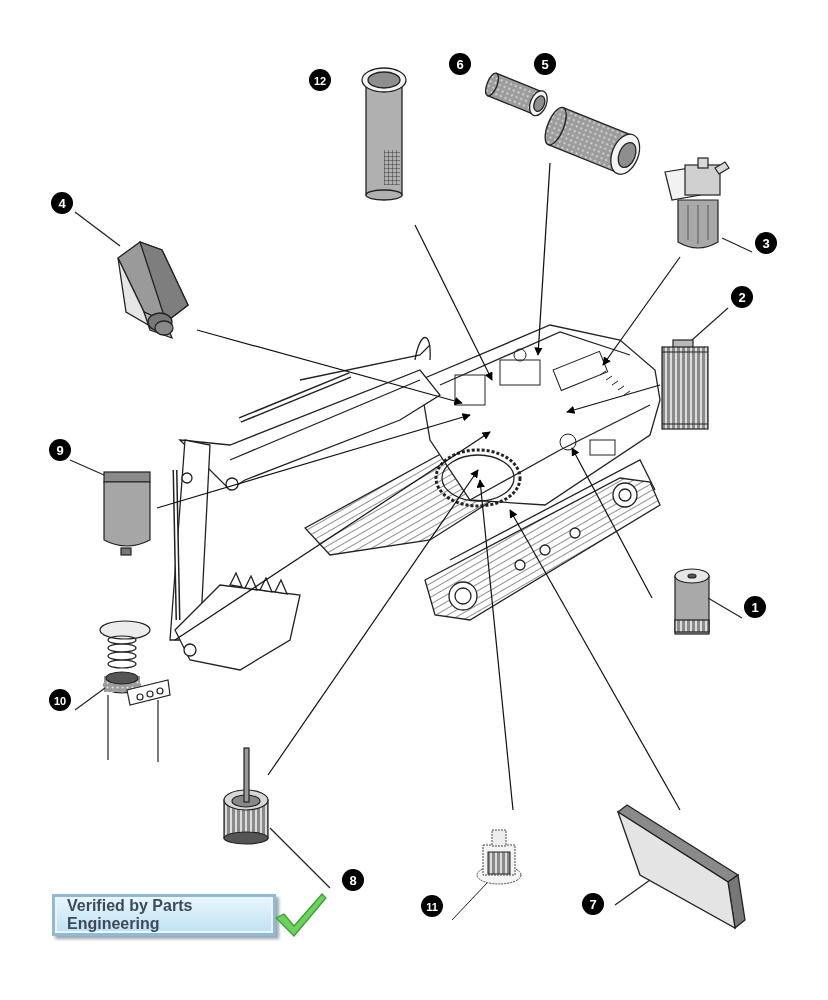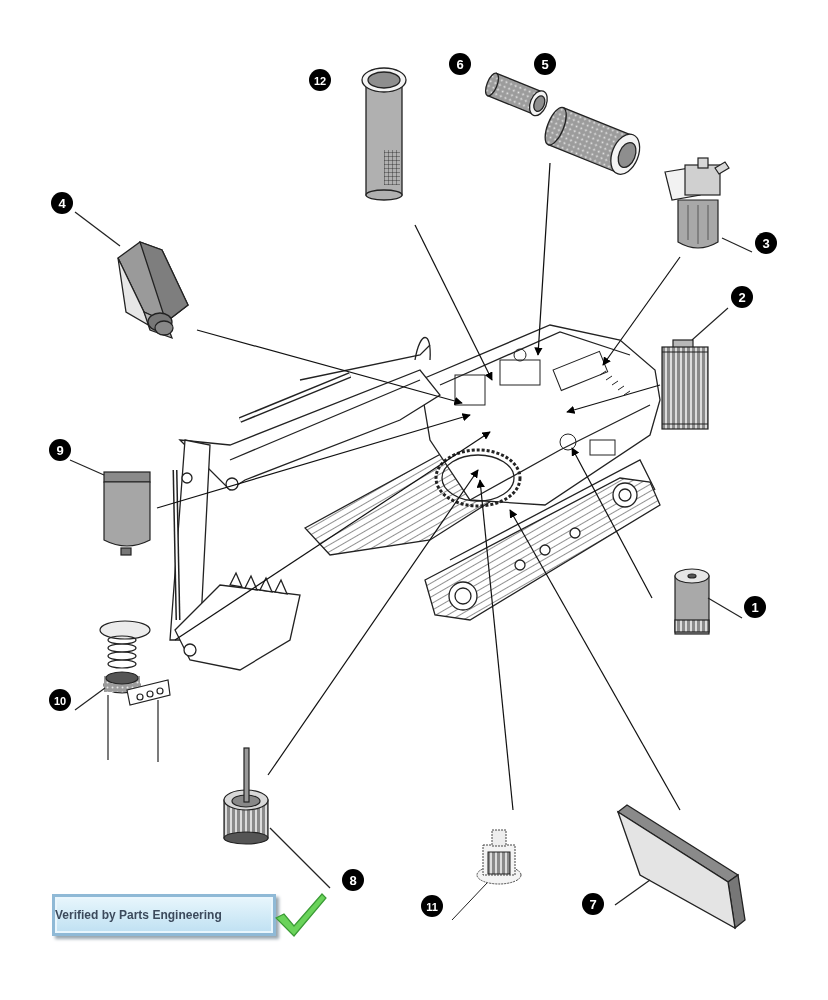--- a/index.html
+++ b/index.html
@@ -4,22 +4,22 @@
 <style>
   html, body { margin:0; padding:0; background:#ffffff; }
   body { width:828px; height:1000px; position:relative; overflow:hidden; font-family:"Liberation Sans", sans-serif; }
   svg#diagram { position:absolute; left:0; top:0; }
   .callout-num { font-family:"Liberation Sans", sans-serif; font-weight:bold; fill:#ffffff; text-anchor:middle; dominant-baseline:central; }
   .badge {
     position:absolute; left:52px; top:894px; width:224px; height:42px;
     background:linear-gradient(#e8f6fc,#cfe9f6 60%,#bfe0f2);
     border:3px solid #8fb9d6; box-sizing:border-box;
     box-shadow: 3px 3px 3px #9aa7b0, inset 0 0 0 2px #e9f6fd;
-    display:flex; align-items:center; 
-    font-weight:bold; font-size:12px; color:#3c4a5c;
+    display:flex; align-items:center; padding-left:12px;
+    font-weight:bold; font-size:16px; color:#3c4a5c;
   }
   .check { position:absolute; left:272px; top:888px; }
 </style>
 </head>
 <body>
 
 <svg id="diagram" width="828" height="1000" viewBox="0 0 828 1000" xmlns="http://www.w3.org/2000/svg">
   <defs>
     <pattern id="dots" width="5" height="5" patternUnits="userSpaceOnUse">
       <rect width="5" height="5" fill="#9c9c9c"></rect>

